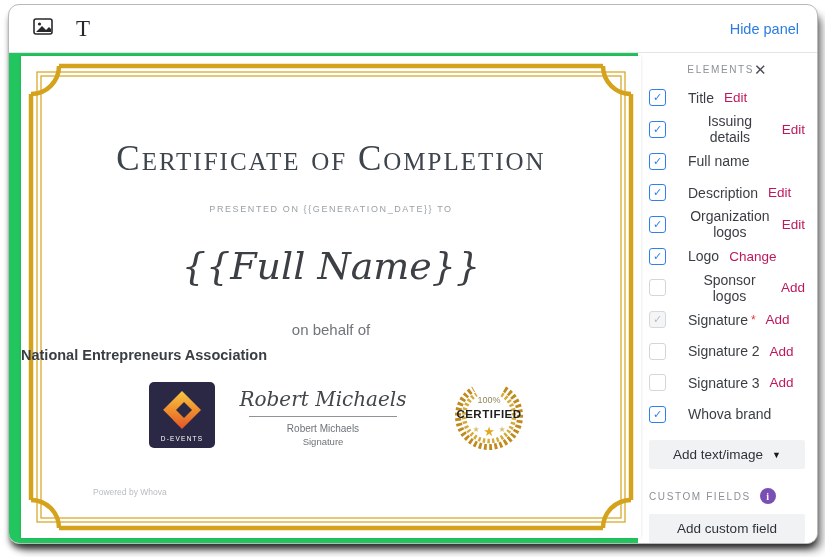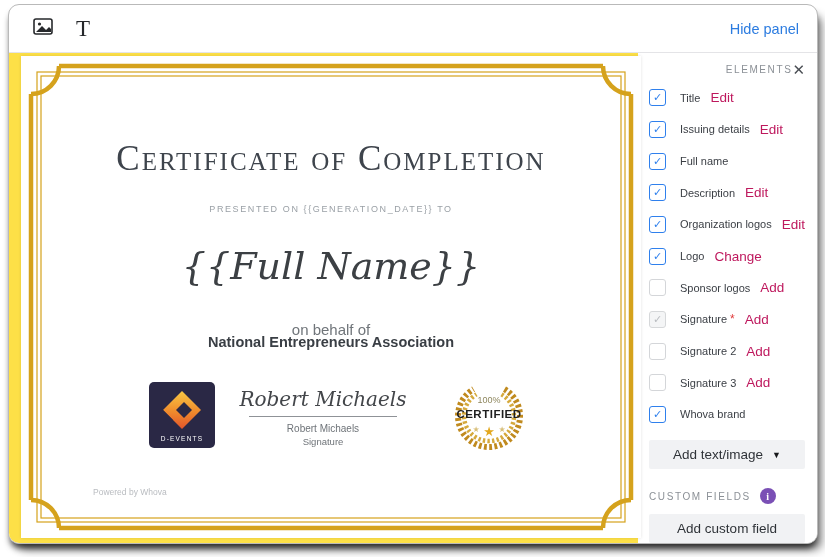--- a/index.html
+++ b/index.html
@@ -7,55 +7,55 @@
   .window{position:absolute;left:8px;top:4px;width:808px;height:538px;background:#fff;
     border-radius:11px;border:1px solid #b9b9b9;
     box-shadow:0 6px 6px -2px rgba(0,0,0,.72),7px 9px 10px -3px rgba(0,0,0,.45);overflow:hidden;}
   
   .topbar{height:47px;border-bottom:1px solid #e4e4e7;display:flex;align-items:center;padding:0 18px;}
   .tool{width:32px;height:32px;display:flex;align-items:center;justify-content:center;cursor:pointer;margin-right:8px;}
   .t-glyph{font-family:"Liberation Serif",serif;font-size:23px;color:#26282b;font-weight:500;}
   .hide-link{margin-left:auto;color:#2c7ce0;font-size:14.5px;cursor:pointer;}
   
   .main{display:flex;height:490px;}
-  .canvas{width:629px;background:#fde047;position:relative;}
+  .canvas{width:629px;background:#22c55e;position:relative;}
   .cert{position:absolute;left:12px;top:3px;width:620px;height:482px;background:#fff;
     box-shadow:0 0 3px rgba(0,0,0,.12);}
   .cert svg.border{position:absolute;left:0;top:0;}
   .c-title{position:absolute;top:83px;width:100%;text-align:center;
     font-family:"Liberation Serif","DejaVu Serif",serif;font-variant:small-caps;
     font-size:35px;letter-spacing:2px;color:#3e444c;}
   .c-presented{position:absolute;top:148px;width:100%;text-align:center;
     font-size:9px;letter-spacing:1.6px;color:#9aa0a6;}
   .c-fullname{position:absolute;top:188px;width:100%;text-align:center;
     font-family:"DejaVu Serif","Liberation Serif",serif;font-style:italic;
     font-size:38px;color:#3c4044;}
   .c-behalf{position:absolute;top:265px;width:100%;text-align:center;font-size:15px;color:#70757a;}
-  .c-org{position:absolute;top:278px;width:100%;text-align:center;font-size:14.5px;font-weight:bold;color:#393e44;}
+  .c-org{position:absolute;top:291px;width:100%;font-size:14.5px;font-weight:bold;color:#393e44;}
   .c-logo{position:absolute;left:128px;top:326px;}
   .sig{position:absolute;left:217px;top:331px;width:170px;text-align:center;}
   .sig-script{font-family:"DejaVu Serif","Liberation Serif",serif;font-style:italic;font-size:20px;color:#43464a;}
   .sig-line{height:1px;background:#8f9297;width:148px;margin:5px auto 6px auto;}
   .sig-name{font-size:10px;color:#6e7378;}
   .sig-title{font-size:9.5px;color:#6e7378;margin-top:2px;}
   .badge{position:absolute;left:426px;top:320px;}
   .powered{position:absolute;left:52px;top:431px;font-size:8.5px;color:#b9bcc0;padding-left:20px;}
   
   .panel{flex:1;background:#fff;padding:5px 12px 0 11px;display:flex;flex-direction:column;}
-  .panel-head{display:flex;align-items:center;justify-content:flex-end;height:24px;}
+  .panel-head{display:flex;align-items:center;justify-content:center;height:24px;}
   .panel-title{font-size:10px;letter-spacing:1.6px;color:#8b9096;}
   .close{font-size:15px;color:#4a4e54;cursor:pointer;line-height:1;}
   .row{display:flex;align-items:center;height:31.8px;}
   .cb{width:15px;height:15px;border:1.5px solid #d4d6d9;border-radius:3px;background:#fff;
     display:flex;align-items:center;justify-content:center;flex:0 0 auto;cursor:pointer;
     font-size:11px;line-height:1;color:transparent;}
   .cb.on{border-color:#2f80ed;color:#2f80ed;font-weight:bold;}
   .cb.on.disabled{border-color:#d6d8da;color:#b9bcc0;background:#f4f5f6;}
   .cb::after{content:"✓";}
-  .lbl{margin-left:14px;font-size:11px;color:#3a3e44;text-align:center;}
+  .lbl{margin-left:22px;font-size:14px;color:#3a3e44;text-align:center;}
   .req{color:#e03a3a;font-size:12px;margin-left:3px;}
   .act{margin-left:10px;font-size:13.5px;color:#be185d;cursor:pointer;text-decoration:none;}
   .btn{margin-top:10px;height:29px;background:#f1f2f4;border-radius:2px;display:flex;
     align-items:center;justify-content:center;font-size:13.5px;color:#2f3338;cursor:pointer;}
   .caret{font-size:9px;margin-left:9px;color:#17181a;}
   .cf-head{margin-top:19px;display:flex;align-items:center;}
   .info{width:16px;height:16px;border-radius:50%;background:#7a4fb5;color:#fff;font-size:10px;
     font-weight:bold;display:flex;align-items:center;justify-content:center;margin-left:9px;
     font-family:"Liberation Serif",serif;cursor:pointer;}
 </style>

